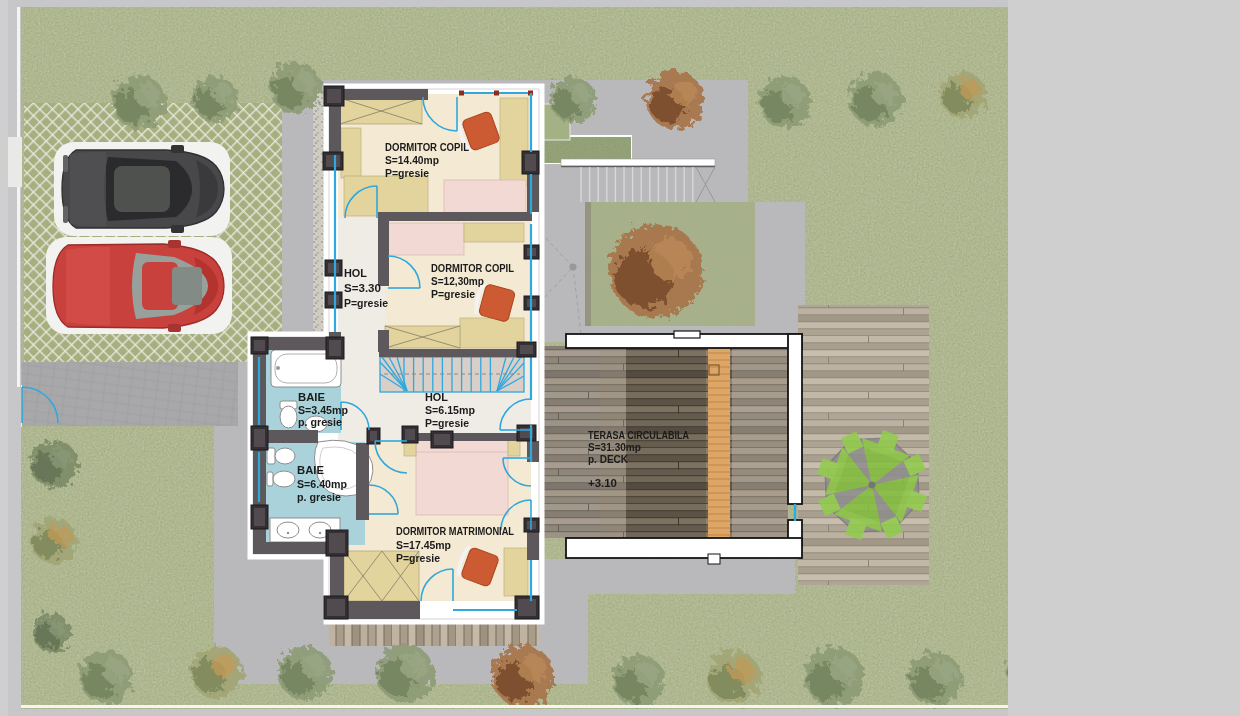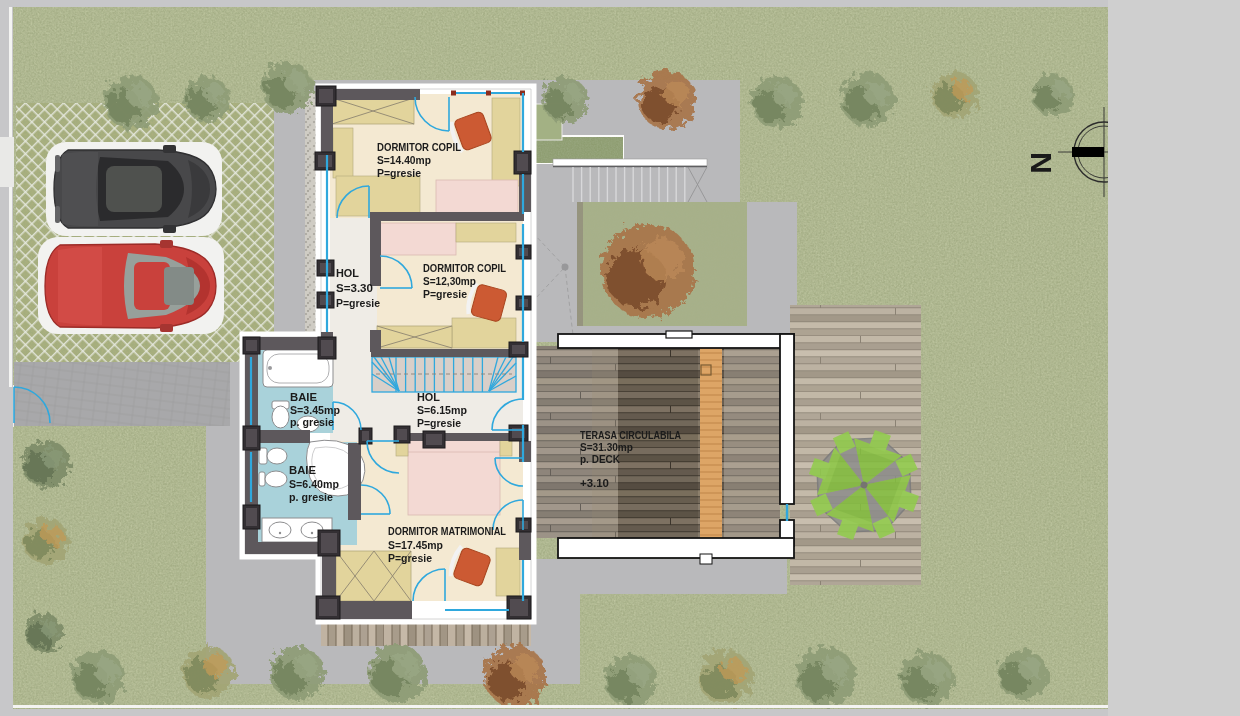--- a/index.html
+++ b/index.html
@@ -1,14 +1,14 @@
 <!DOCTYPE html>
 <html><head><meta charset="utf-8"><style>
 html,body{margin:0;padding:0;background:#cfcfcf;font-family:"Liberation Sans",sans-serif;}
-#wrap{width:1108px;height:716px;overflow:hidden;position:relative;}
+#wrap{width:1000px;height:716px;overflow:hidden;position:relative;margin-left:8px;}
 svg{display:block}
 </style></head><body>
 <div id="wrap">
 <svg width="1240" height="716" viewBox="0 0 1240 716" font-family="Liberation Sans, sans-serif">
 <defs>
 <filter id="grain" x="0%" y="0%" width="100%" height="100%">
  <feTurbulence type="fractalNoise" baseFrequency="0.55" numOctaves="2" seed="7" result="n"></feTurbulence>
  <feColorMatrix in="n" type="matrix" values="0 0 0 0 0.80  0 0 0 0 0.83  0 0 0 0 0.58  0.9 0.9 0 0 -0.55" result="c"></feColorMatrix>
  <feComposite in="c" in2="SourceGraphic" operator="in"></feComposite>
 </filter>

